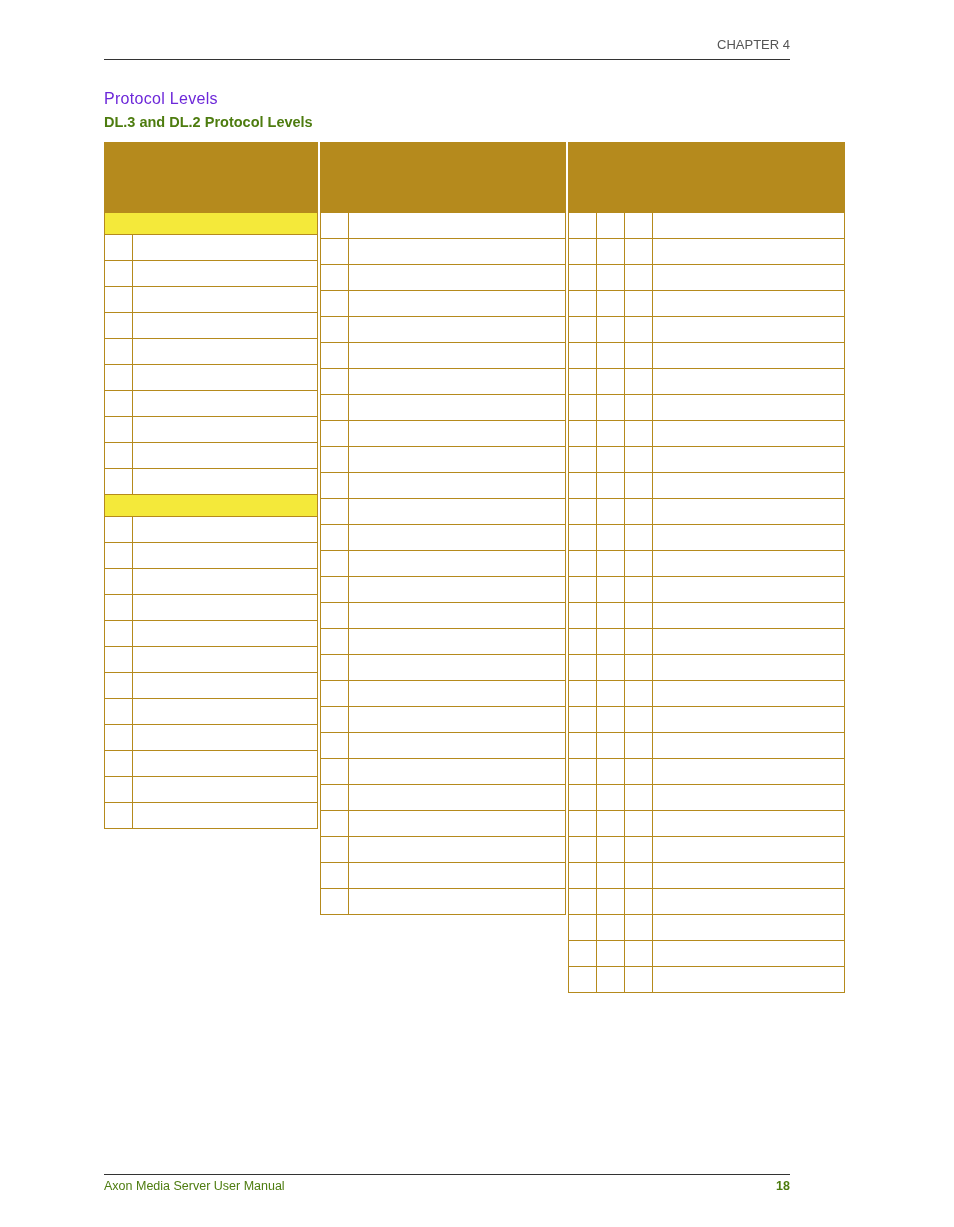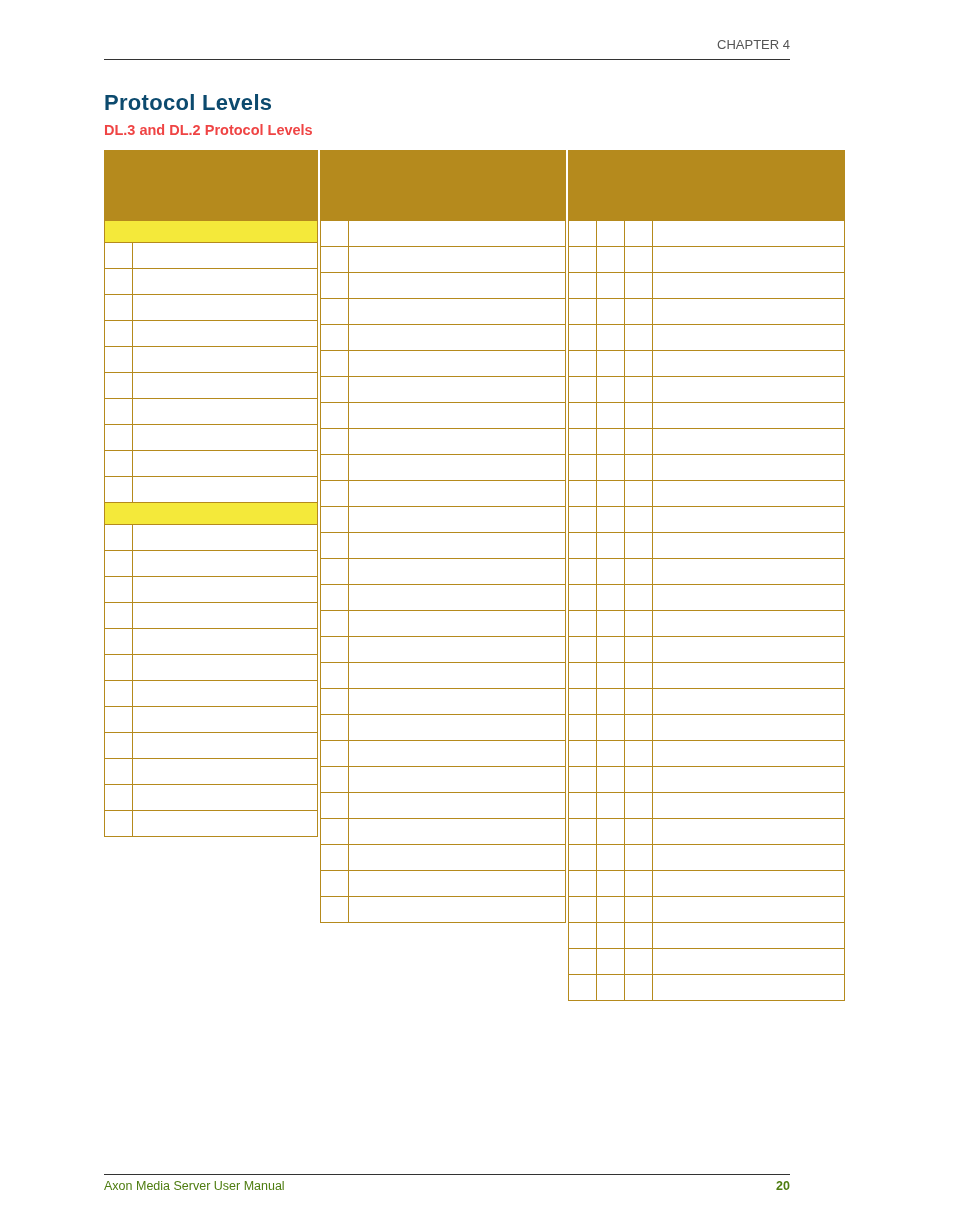--- a/index.html
+++ b/index.html
@@ -23,30 +23,30 @@
     line-height: 1.45;
   }
   .running-head .line1 { display: block; }
   .running-head .line2 { display: block; }
   .rule {
     border: none;
     border-top: 1px solid #333;
     margin: 4px 0 30px 0;
   }
   h1.section-title {
-    font-size: 22px;
-    font-weight: 700;
-    color: #0c4a6e;
+    font-size: 16px;
+    font-weight: 400;
+    color: #6d28d9;
     letter-spacing: 0.3px;
     margin: 0 0 6px 0;
   }
   h2.subsection-title {
     font-size: 14.5px;
     font-weight: 700;
-    color: #ef4444;
+    color: #4d7c0f;
     margin: 0 0 12px 0;
   }
 
   
   .tables-wrap {
     position: relative;
     width: 740px;
     height: 960px;
   }
 
@@ -575,17 +575,17 @@
           </tr>
         </tbody>
     </table>
 
   </div>
 
   <div class="footer">
     <hr class="rule2">
     <div class="footer-row">
       <span>Axon Media Server User Manual</span>
-      <span class="pn">20</span>
+      <span class="pn">18</span>
     </div>
   </div>
 
 </div>
 
 </body></html>

